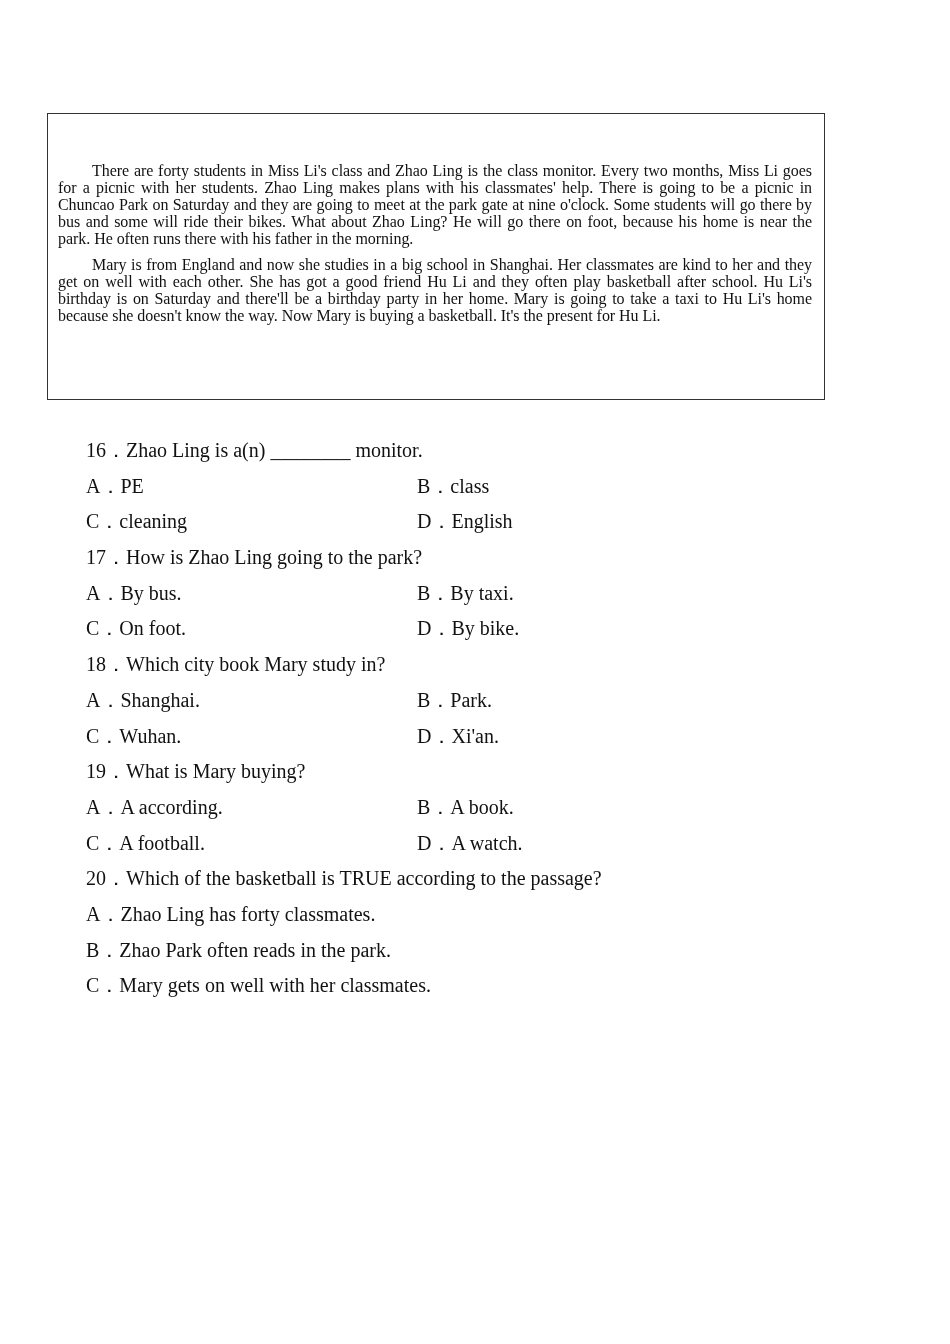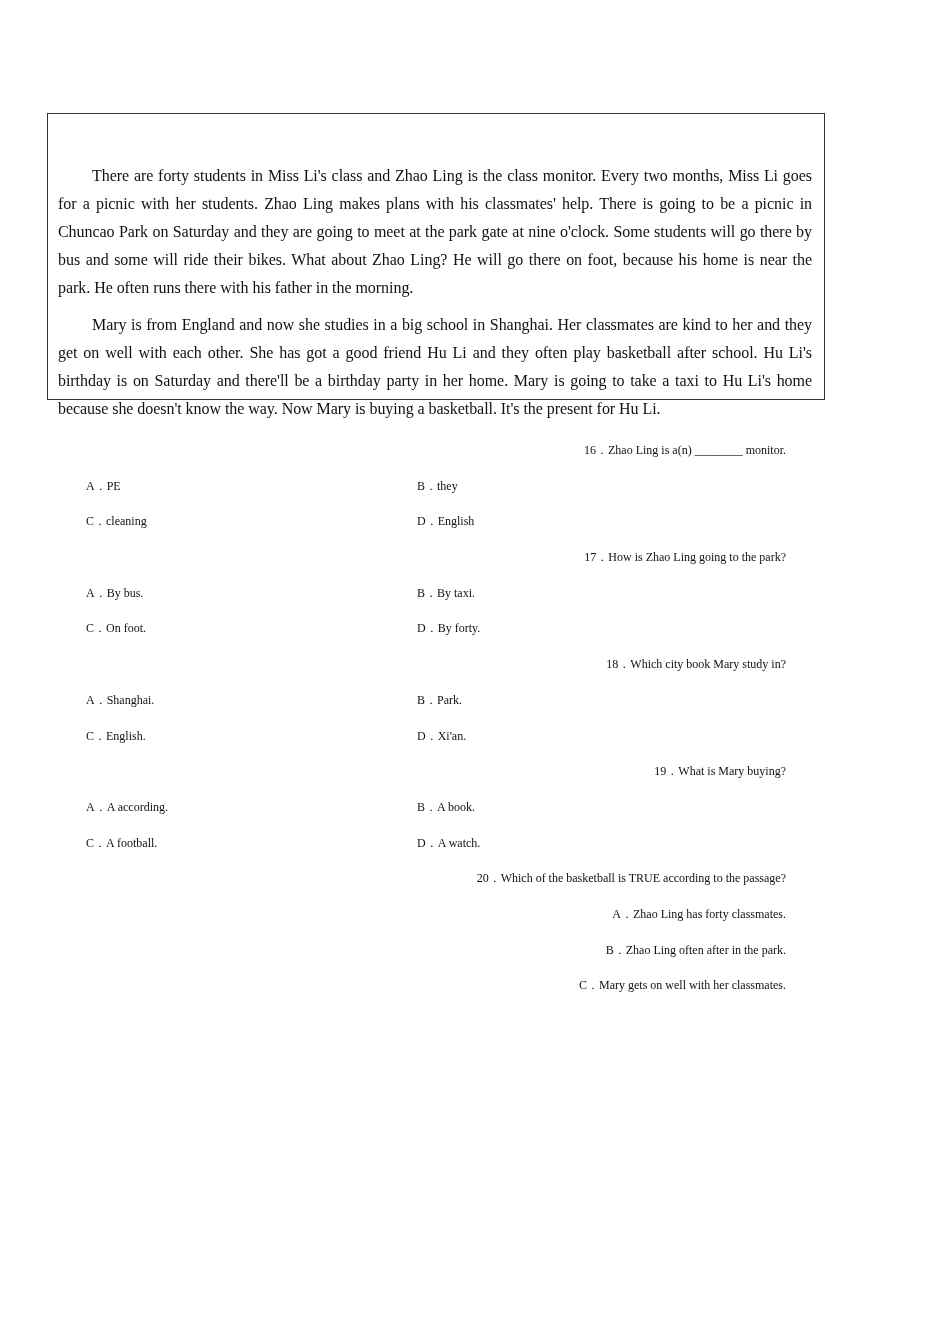--- a/index.html
+++ b/index.html
@@ -20,40 +20,39 @@
       left: 47px;
       top: 113px;
       width: 778px;
       height: 287px;
       border: 1.5px solid #333333;
       box-sizing: border-box;
       padding: 48px 12px 0 10px;
     }
     .passage-para {
       font-size: 16px;
-      line-height: 28px;
+      line-height: 17px;
       margin: 0 0 9px 0;
       text-indent: 34px;
       text-align: justify;
       text-align-last: left;
       letter-spacing: -0.05px;
     }
     .questions {
       position: absolute;
       left: 86px;
       top: 440px;
       width: 700px;
     }
     .row {
-      font-size: 12px;
+      font-size: 20px;
       height: 35.7px;
       line-height: 20px;
       white-space: nowrap;
       position: relative;
-      text-align: right;
     }
     .opt-left {
       position: absolute;
       left: 0;
       top: 0;
     }
     .opt-right {
       position: absolute;
       left: 331px;
       top: 0;
@@ -70,48 +69,48 @@
   <p class="passage-para">Mary is from England and now she studies in a big school in Shanghai. Her classmates are kind to her and they get on well with each other. She has got a good friend Hu Li and they often play basketball after school. Hu Li's birthday is on Saturday and there'll be a birthday party in her home. Mary is going to take a taxi to Hu Li's home because she doesn't know the way. Now Mary is buying a basketball. It's the present for Hu Li.</p>
 </div>
 
 <div class="questions">
 
   <div class="row">
     <span>16．</span><span>Zhao Ling is a(n) ________ monitor.</span>
   </div>
   <div class="row">
     <span class="opt-left"><span class="marker">A．</span><span>PE</span></span>
-    <span class="opt-right"><span class="marker">B．</span><span>they</span></span>
+    <span class="opt-right"><span class="marker">B．</span><span>class</span></span>
   </div>
   <div class="row">
     <span class="opt-left"><span class="marker">C．</span><span>cleaning</span></span>
     <span class="opt-right"><span class="marker">D．</span><span>English</span></span>
   </div>
 
   <div class="row">
     <span>17．</span><span>How is Zhao Ling going to the park?</span>
   </div>
   <div class="row">
     <span class="opt-left"><span class="marker">A．</span><span>By bus.</span></span>
     <span class="opt-right"><span class="marker">B．</span><span>By taxi.</span></span>
   </div>
   <div class="row">
     <span class="opt-left"><span class="marker">C．</span><span>On foot.</span></span>
-    <span class="opt-right"><span class="marker">D．</span><span>By forty.</span></span>
+    <span class="opt-right"><span class="marker">D．</span><span>By bike.</span></span>
   </div>
 
   <div class="row">
     <span>18．</span><span>Which city book Mary study in?</span>
   </div>
   <div class="row">
     <span class="opt-left"><span class="marker">A．</span><span>Shanghai.</span></span>
     <span class="opt-right"><span class="marker">B．</span><span>Park.</span></span>
   </div>
   <div class="row">
-    <span class="opt-left"><span class="marker">C．</span><span>English.</span></span>
+    <span class="opt-left"><span class="marker">C．</span><span>Wuhan.</span></span>
     <span class="opt-right"><span class="marker">D．</span><span>Xi'an.</span></span>
   </div>
 
   <div class="row">
     <span>19．</span><span>What is Mary buying?</span>
   </div>
   <div class="row">
     <span class="opt-left"><span class="marker">A．</span><span>A according.</span></span>
     <span class="opt-right"><span class="marker">B．</span><span>A book.</span></span>
   </div>
@@ -120,19 +119,19 @@
     <span class="opt-right"><span class="marker">D．</span><span>A watch.</span></span>
   </div>
 
   <div class="row">
     <span>20．</span><span>Which of the basketball is TRUE according to the passage?</span>
   </div>
   <div class="row">
     <span class="marker">A．</span><span>Zhao Ling has forty classmates.</span>
   </div>
   <div class="row">
-    <span class="marker">B．</span><span>Zhao Ling often after in the park.</span>
+    <span class="marker">B．</span><span>Zhao Park often reads in the park.</span>
   </div>
   <div class="row">
     <span class="marker">C．</span><span>Mary gets on well with her classmates.</span>
   </div>
 
 </div>
 
 </body></html>

